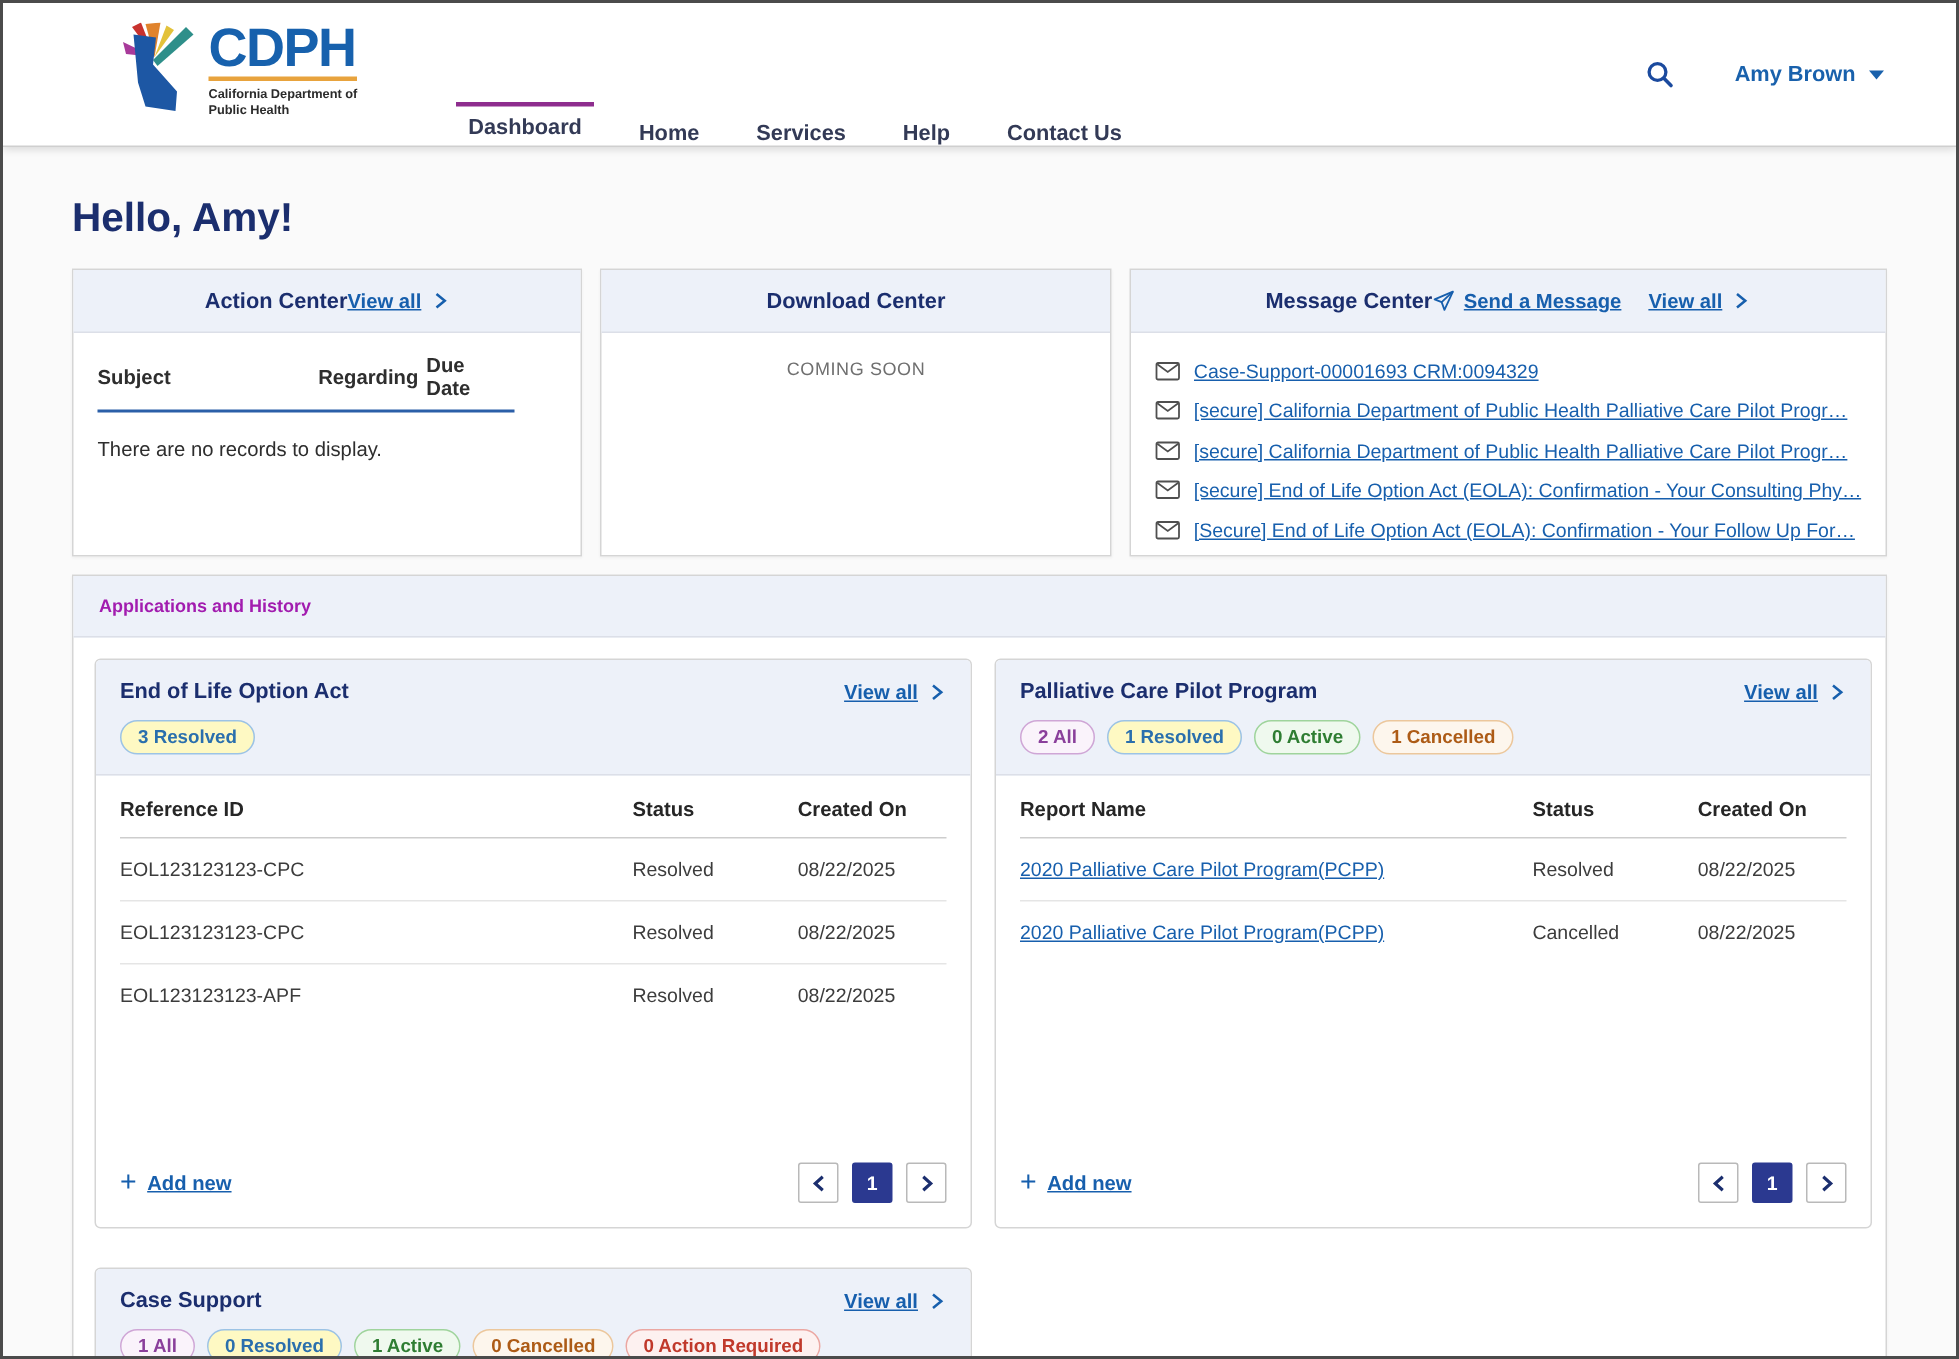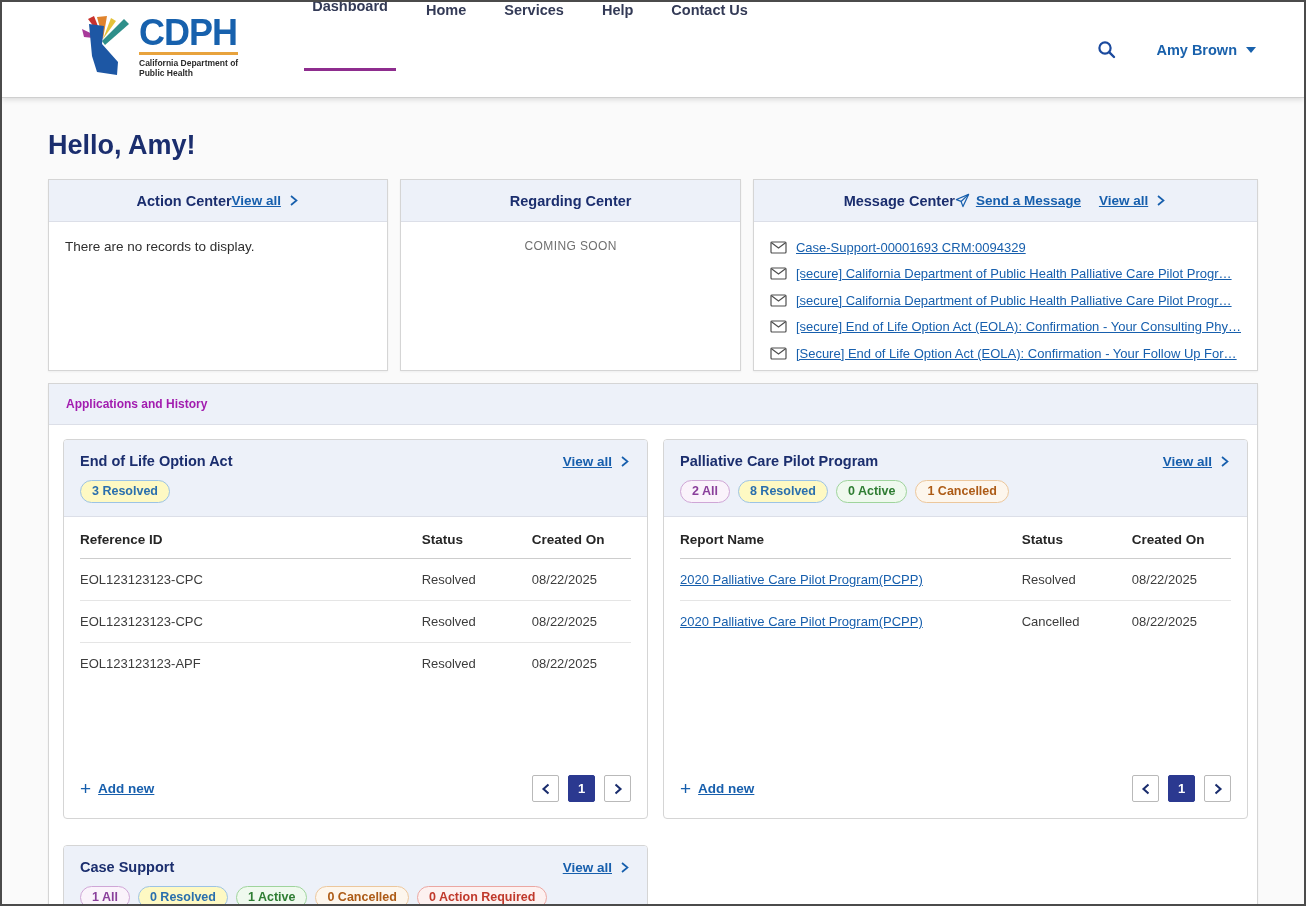--- a/index.html
+++ b/index.html
@@ -17,21 +17,21 @@
   }
   .logo { display:flex; align-items:flex-start; gap:7px; }
   .logo-text { display:flex; flex-direction:column; }
   .logo-acronym { color:#1761ad; font-size:36px; font-weight:bold; letter-spacing:-1px; line-height:0.95; }
   .logo-rule { height:3px; background:#e8a33d; margin:2px 0 3px; }
   .logo-dept { font-size:8.5px; font-weight:bold; color:#2b2b2b; line-height:1.25; }
 
   .nav { display:flex; gap:38px; margin-left:74px; height:100%; align-items:center; }
   .nav-item {
     font-size:14.5px; font-weight:bold; color:#333a56; position:relative;
-    height:100%; display:flex; align-items:flex-start; cursor:pointer; text-decoration:none;
+    height:100%; display:flex; align-items:flex-end; cursor:pointer; text-decoration:none;
   }
   .nav-item.active::after {
     content:""; position:absolute; left:-8px; right:-8px; bottom:26px; height:3px; background:#8e2d8e;
   }
   .nav-item.active { padding-bottom:0; }
   .nav-item.active span { transform:translateY(-4px); }
   .nav-item span { display:block; }
 
   .topbar-right { margin-left:auto; display:flex; align-items:center; gap:40px; }
   .search-btn { cursor:pointer; display:flex; align-items:center; }
@@ -190,26 +190,35 @@
       <div class="card">
         <div class="card-head">
           <span class="card-title">Action Center</span>
           <span class="view-all">
             <span class="link">View all</span>
             <svg width="13" height="13" viewBox="0 0 13 13" fill="none">
                 <path d="M4 2 L9.5 6.5 L4 11" stroke="#175fad" stroke-width="1.7" fill="none"></path>
               </svg>
           </span>
         </div>
+        <table class="ac-table">
+          <thead>
+              <tr>
+            <th style="width:53%">Subject</th>
+            <th style="width:26%">Regarding</th>
+            <th style="width:21%">Due Date</th>
+          </tr>
+            </thead>
+        </table>
         <div class="empty-text">There are no records to display.</div>
       </div>
 
       <div class="card">
         <div class="card-head">
-          <span class="card-title">Regarding Center</span>
+          <span class="card-title">Download Center</span>
         </div>
         <div class="coming">COMING SOON</div>
       </div>
 
       <div class="card">
         <div class="card-head">
           <span class="card-title">Message Center</span>
           <span class="head-links">
             <span class="view-all">
               <svg width="15" height="15" viewBox="0 0 16 16" fill="none">
@@ -341,21 +350,21 @@
                 <span class="card-title">Palliative Care Pilot Program</span>
                 <span class="view-all">
                   <span class="link">View all</span>
                   <svg width="13" height="13" viewBox="0 0 13 13" fill="none">
                       <path d="M4 2 L9.5 6.5 L4 11" stroke="#175fad" stroke-width="1.7" fill="none"></path>
                     </svg>
                 </span>
               </div>
               <div class="badges">
                 <span class="badge purple">2 All</span>
-                <span class="badge blue">8 Resolved</span>
+                <span class="badge blue">1 Resolved</span>
                 <span class="badge green">0 Active</span>
                 <span class="badge orange">1 Cancelled</span>
               </div>
             </div>
             <div class="app-body">
               <table class="app-table">
                 <thead>
                     <tr>
                   <th class="col-wide">Report Name</th>
                   <th class="col-status">Status</th>

